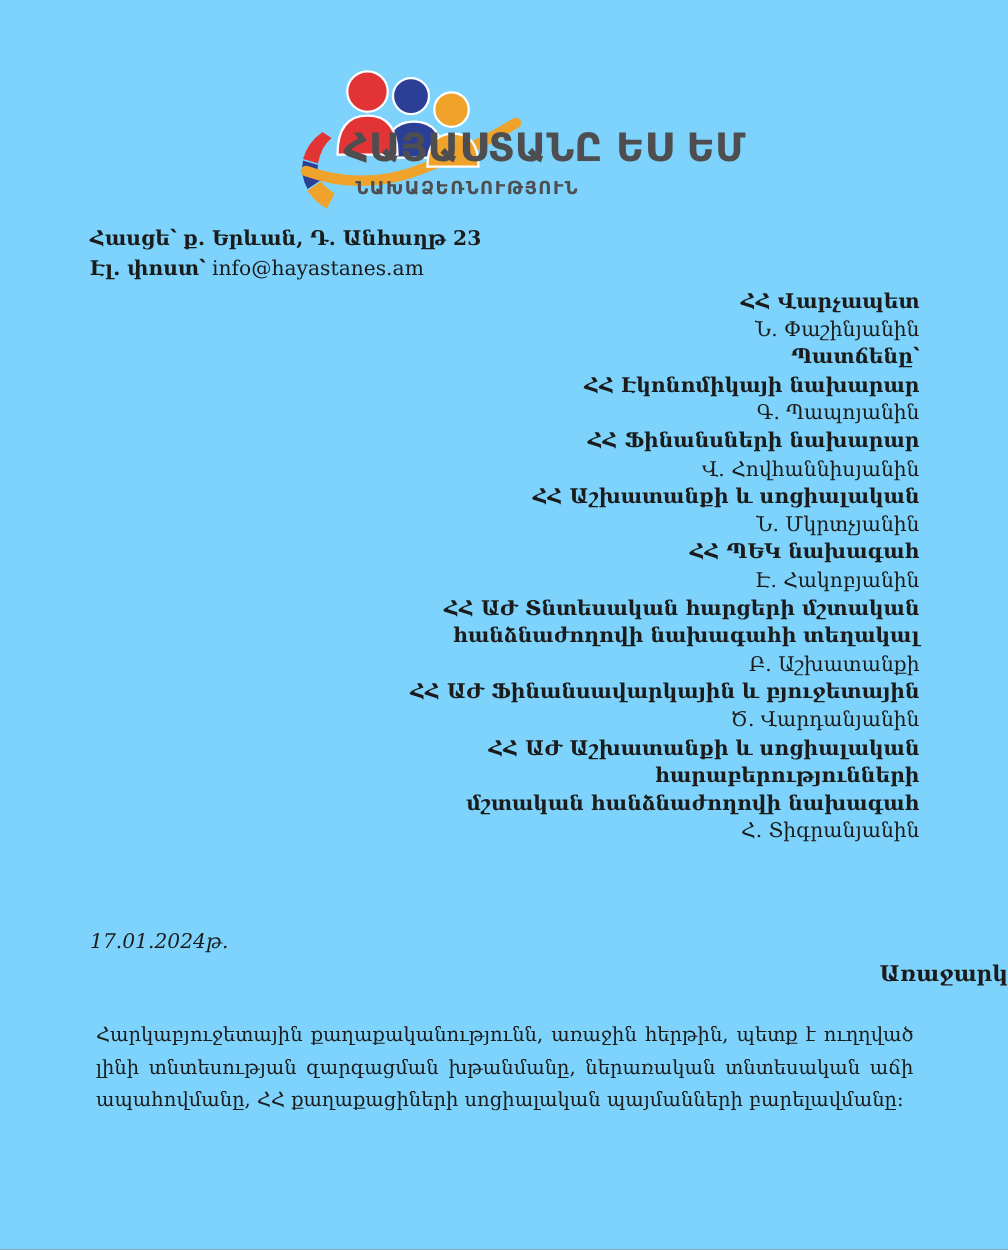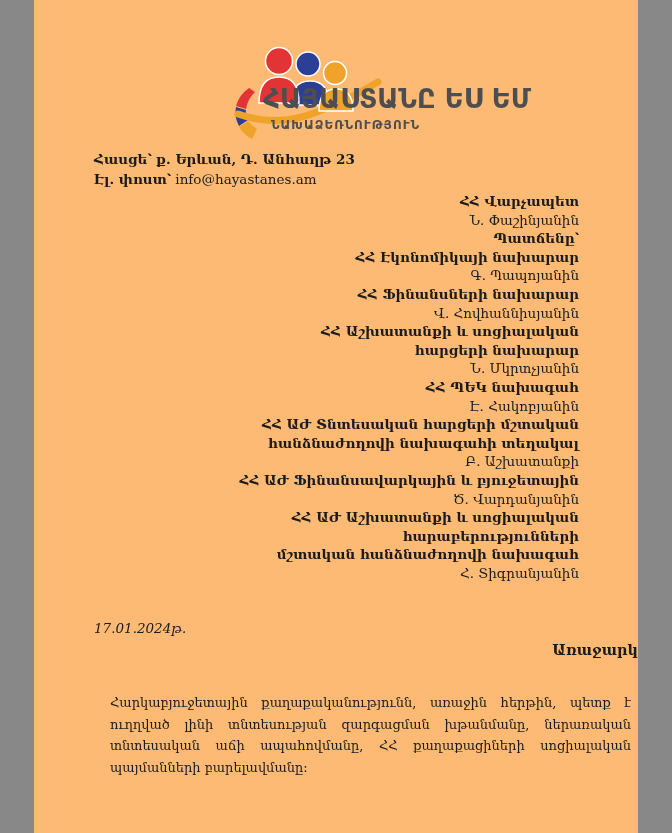--- a/index.html
+++ b/index.html
@@ -1,18 +1,18 @@
 <!DOCTYPE html>
 <html><head>
 <meta charset="utf-8">
 <style>
   html,body{margin:0;padding:0;background:#888;}
   .page{
-    position:relative;width:604px;height:833px;margin:0 auto;
-    background:#fdba74;overflow:hidden;
+    position:relative;width:672px;height:833px;margin:0 auto;
+    background:#7dd3fc;overflow:hidden;
     font-family:"DejaVu Serif", serif;color:#1b1b1b;text-decoration:underline;
   }
   
   .logo{position:absolute;left:0;top:0;width:672px;height:150px;}
   .logo svg{position:absolute;left:198px;top:40px;}
   .logo-title{
     position:absolute;left:229px;top:84px;
     font-family:"DejaVu Sans", sans-serif;font-weight:bold;
     font-size:26px;line-height:30px;letter-spacing:0px;color:#4e4e50;
     white-space:nowrap;
@@ -36,21 +36,21 @@
   
   .date{position:absolute;left:60px;top:620px;font-size:13.5px;font-style:italic;}
   .doc-title{
     position:absolute;left:0;right:0;top:641px;text-align:right;
     font-size:14.5px;font-weight:bold;
   }
   .body-text{
     position:absolute;left:60px;top:676px;width:553px;
     font-size:13px;line-height:21.5px;text-align:justify;
   }
-  .body-text p{margin:16px;}
+  .body-text p{margin:4px;}
 </style>
 </head>
 <body>
 
 <div class="page">
 
   <div class="logo">
     <svg width="160" height="102" viewBox="0 0 160 102" aria-hidden="true">
 
       <g>
@@ -93,21 +93,20 @@
 
   <div class="recipients">
     <div class="rb">ՀՀ Վարչապետ</div>
     <div class="rr">Ն. Փաշինյանին</div>
     <div class="rb">Պատճենը՝</div>
     <div class="rb">ՀՀ Էկոնոմիկայի նախարար</div>
     <div class="rr">Գ. Պապոյանին</div>
     <div class="rb">ՀՀ Ֆինանսների նախարար</div>
     <div class="rr">Վ. Հովհաննիսյանին</div>
     <div class="rb">ՀՀ Աշխատանքի և սոցիալական</div>
-    <div class="rb">հարցերի նախարար</div>
     <div class="rr">Ն. Մկրտչյանին</div>
     <div class="rb">ՀՀ ՊԵԿ նախագահ</div>
     <div class="rr">Է. Հակոբյանին</div>
     <div class="rb">ՀՀ ԱԺ Տնտեսական հարցերի մշտական</div>
     <div class="rb">հանձնաժողովի նախագահի տեղակալ</div>
     <div class="rr">Բ. Աշխատանքի</div>
     <div class="rb">ՀՀ ԱԺ Ֆինանսավարկային և բյուջետային</div>
     <div class="rr">Ծ. Վարդանյանին</div>
     <div class="rb">ՀՀ ԱԺ Աշխատանքի և սոցիալական</div>
     <div class="rb">հարաբերությունների</div>

